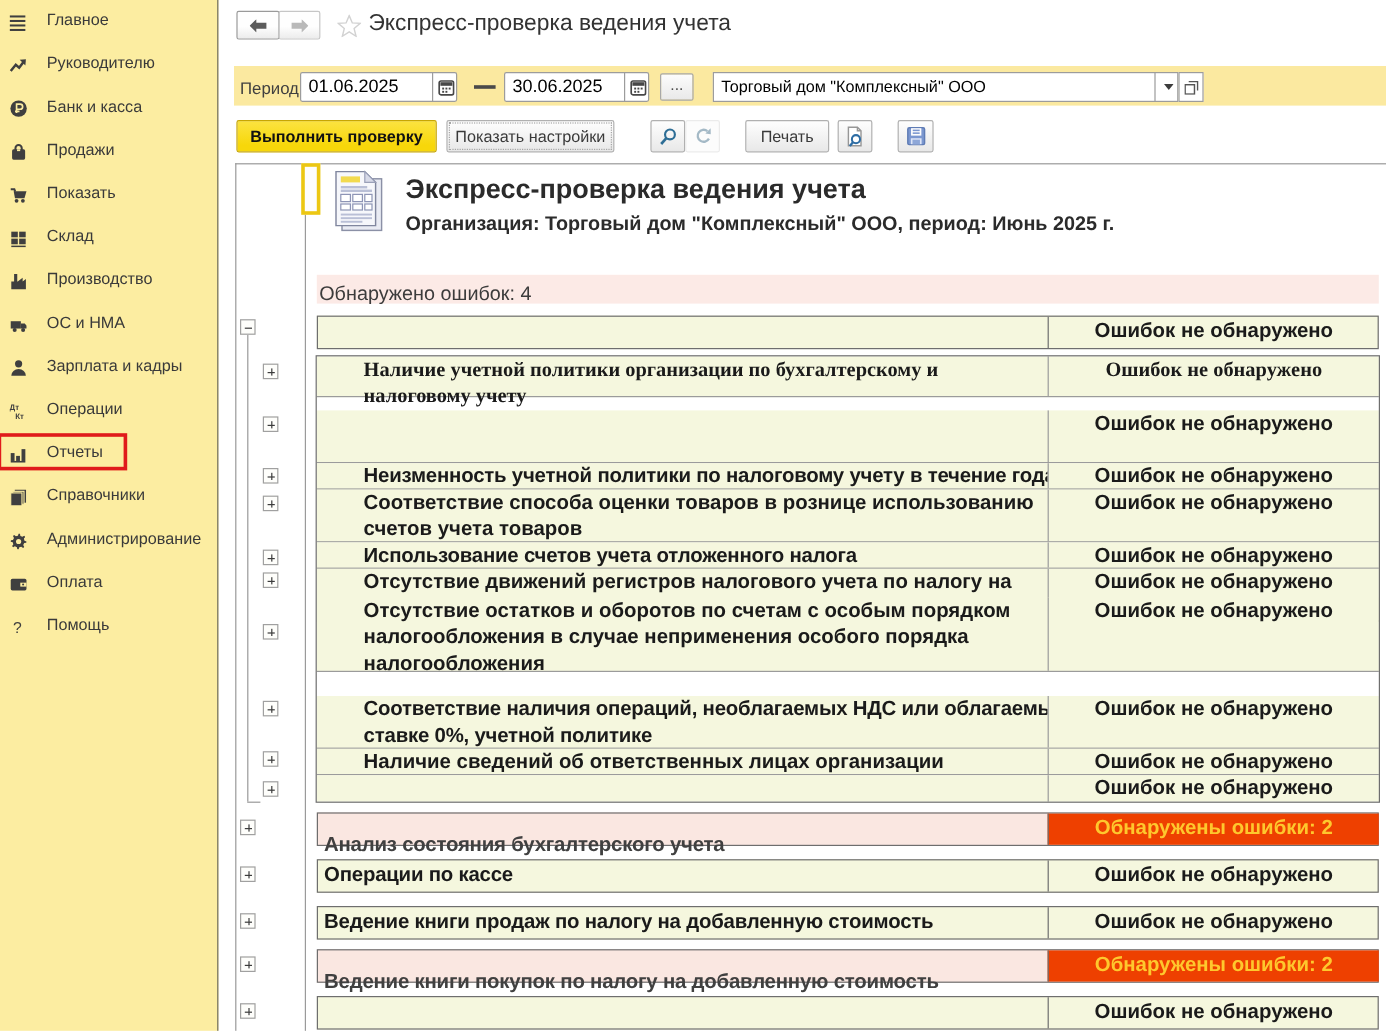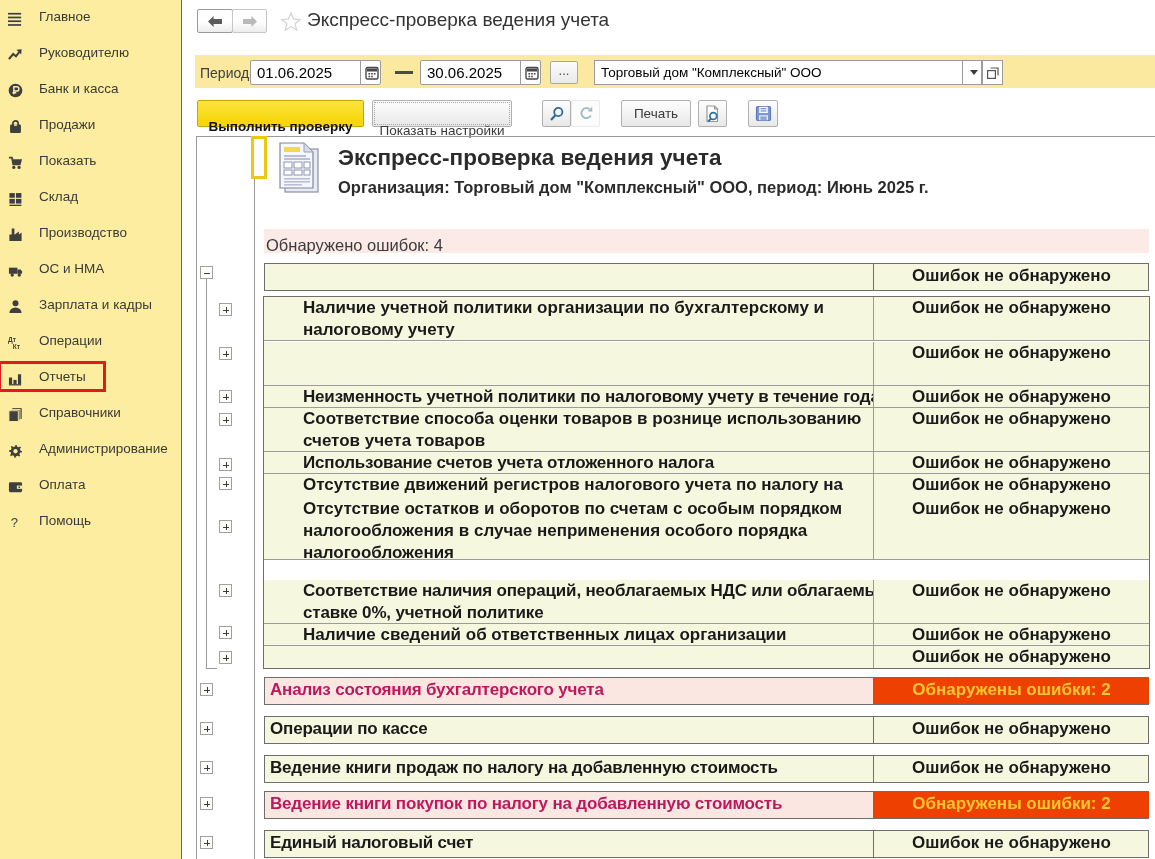--- a/index.html
+++ b/index.html
@@ -9,30 +9,30 @@
 .mi{position:absolute;left:0;width:183px;height:30px;padding-left:17px;}
 .mi .txt{position:absolute;left:39px;top:9px;font-size:13.5px;color:#3a3a3a;}
 .mi svg{position:absolute;left:8px;top:11px;}
 #redbox{position:absolute;left:-2px;top:361px;width:108px;height:31px;border:3px solid #e01b1b;}
 #title{position:absolute;left:307px;top:9px;font-size:19px;color:#333;}
 
 #ybar{position:absolute;left:195px;top:55px;width:960px;height:33px;background:#fbe9a0;}
 .inp{position:absolute;top:60px;height:25px;background:#fff;border:1px solid #9c9c9c;font-size:15px;color:#000;padding:3px 0 0 6px;}
 
 .btn{position:absolute;top:100px;height:27px;border:1px solid #b0b0b0;border-radius:2px;background:linear-gradient(#fefefe,#e8e8e8);font-size:13.5px;color:#3a3a3a;text-align:center;}
-#runbtn{position:absolute;left:197px;top:100px;width:167px;height:27px;background:linear-gradient(#fbe23b 8%,#f7d70a 80%);border:1px solid #c7a602;border-radius:2px;text-align:center;font-weight:bold;font-size:13.5px;color:#111;padding-top:18px;}
+#runbtn{position:absolute;left:197px;top:100px;width:167px;height:27px;background:linear-gradient(#fbe23b 8%,#f7d70a 80%);border:1px solid #c7a602;border-radius:2px;text-align:center;font-weight:bold;font-size:13.5px;color:#111;padding-top:5px;}
 
 #carea{position:absolute;left:196px;top:136px;width:959px;height:723px;border-top:1px solid #9a9a9a;border-left:1px solid #9a9a9a;}
 #vline{position:absolute;left:254px;top:137px;width:1px;height:722px;background:#9a9a9a;}
 #cursor{position:absolute;left:251px;top:136px;width:16px;height:43px;border:3px solid #ecc713;background:#fdfdfd;}
 .grow{position:absolute;left:264px;width:885px;height:28px;border:1px solid #6e6e6e;background:#f5f7de;}
 .grow .lt{position:absolute;left:5px;top:2px;font-weight:bold;font-size:17px;color:#1a1a1a;white-space:nowrap;letter-spacing:-0.18px;}
 .grow .rc{position:absolute;left:608px;top:0;width:276px;height:26px;border-left:1px solid #6e6e6e;text-align:center;font-weight:bold;font-size:17px;color:#1a1a1a;padding-top:2px;}
 .grow.pink{background:#fae7e1;}
-.grow.pink .lt{color:#be185d;}
+.grow.pink .lt{color:#404040;margin-top:14px;}
 .grow .rc.err{background:#ee4000;color:#fec82d;}
 .drow{position:absolute;left:264px;width:885px;background:#f5f7de;border-bottom:1px solid #9b9b9b;}
 .drow .dl{position:absolute;left:39px;top:0px;font-weight:bold;font-size:17px;color:#1a1a1a;line-height:21.8px;width:570px;overflow:hidden;white-space:nowrap;}
 .drow .dr{position:absolute;left:609px;top:0;bottom:0;width:276px;border-left:1px solid #9b9b9b;text-align:center;font-weight:bold;font-size:17px;color:#1a1a1a;padding-top:1px;}
 #dtbl{position:absolute;left:263px;top:296px;width:887px;height:373px;border:1px solid #6e6e6e;}
 .exp{position:absolute;width:13px;height:13px;border:1px solid #a0a0a0;background:#fefefb;}
 .exp i{position:absolute;left:2.5px;top:5.5px;width:6.5px;height:1px;background:#3c3c3c;}
 .exp.plus b{position:absolute;left:5.5px;top:2.5px;width:1px;height:6.5px;background:#3c3c3c;}
 .tline{position:absolute;background:#9a9a9a;}
 </style></head>
@@ -210,21 +210,21 @@
     </div>
 </div>
 <div class="abs" style="left:982px;top:60px;width:21px;height:25px;border:1px solid #9c9c9c;background:#fff;">
  <svg style="position:absolute;left:4px;top:6px" width="12" height="12" viewBox="0 0 12 12">
       <rect x="0.6" y="3.6" width="7.8" height="7.8" fill="#fff" stroke="#555" stroke-width="1.2"></rect>
       <path d="M3.6 1 L11 1 L11 8.4" fill="none" stroke="#555" stroke-width="1.2"></path>
     </svg>
 </div>
 
 <div id="runbtn">Выполнить проверку</div>
-<div class="btn" style="left:372px;width:140px;padding-top:22px;outline:1px dotted #a6a6a6;outline-offset:-3px;text-align:center;">Показать настройки</div>
+<div class="btn" style="left:372px;width:140px;padding-top:5px;outline:1px dotted #a6a6a6;outline-offset:-3px;text-align:center;">Показать настройки</div>
 <div class="btn" style="left:542px;width:29px;"><svg style="margin-top:5px" width="16" height="16" viewBox="0 0 16 16">
       <circle cx="9.3" cy="6" r="4.1" fill="none" stroke="#2e6e96" stroke-width="1.8"></circle>
       <path d="M6.3 9.2 L2 14" stroke="#2e6e96" stroke-width="2.2"></path>
     </svg></div>
 <div class="btn" style="left:571px;width:29px;border-color:#ebebeb;background:#fcfcfc;"><svg style="margin-top:5px" width="16" height="16" viewBox="0 0 16 16">
       <path d="M12.8 9.5 A5 5 0 1 1 11.5 3.2" fill="none" stroke="#a4b9c6" stroke-width="1.9"></path>
       <path d="M9.8 5.2 L14.3 5.8 L14.2 0.8 Z" fill="#a4b9c6"></path>
     </svg></div>
 <div class="btn" style="left:621px;width:70px;padding-top:5px;">Печать</div>
 <div class="btn" style="left:698px;width:29px;"><svg style="margin-top:4px" width="17" height="18" viewBox="0 0 17 18">
@@ -285,24 +285,23 @@
     </div>
     <div class="grow" style="top:755px">
       <span class="lt">Ведение книги продаж по налогу на добавленную стоимость</span>
       <div class="rc">Ошибок не обнаружено</div>
     </div>
     <div class="grow pink" style="top:791px">
       <span class="lt">Ведение книги покупок по налогу на добавленную стоимость</span>
       <div class="rc err">Обнаружены ошибки: 2</div>
     </div>
     <div class="grow" style="top:830px">
-      <span class="lt">Единый налоговый счет</span>
       <div class="rc">Ошибок не обнаружено</div>
     </div>
-    <div class="drow" style="top:297px;height:44px;">
+    <div class="drow" style="top:297px;height:34px;font-family:Liberation Serif, serif;">
       <div class="dl" style="">Наличие учетной политики организации по бухгалтерскому и<br>налоговому учету</div>
       <div class="dr">Ошибок не обнаружено</div>
     </div>
     <div class="drow" style="top:342px;height:44px;">
       <div class="dr">Ошибок не обнаружено</div>
     </div>
     <div class="drow" style="top:386px;height:22px;">
       <div class="dl" style="letter-spacing:-0.18px;">Неизменность учетной политики по налоговому учету в течение года</div>
       <div class="dr">Ошибок не обнаружено</div>
     </div>

